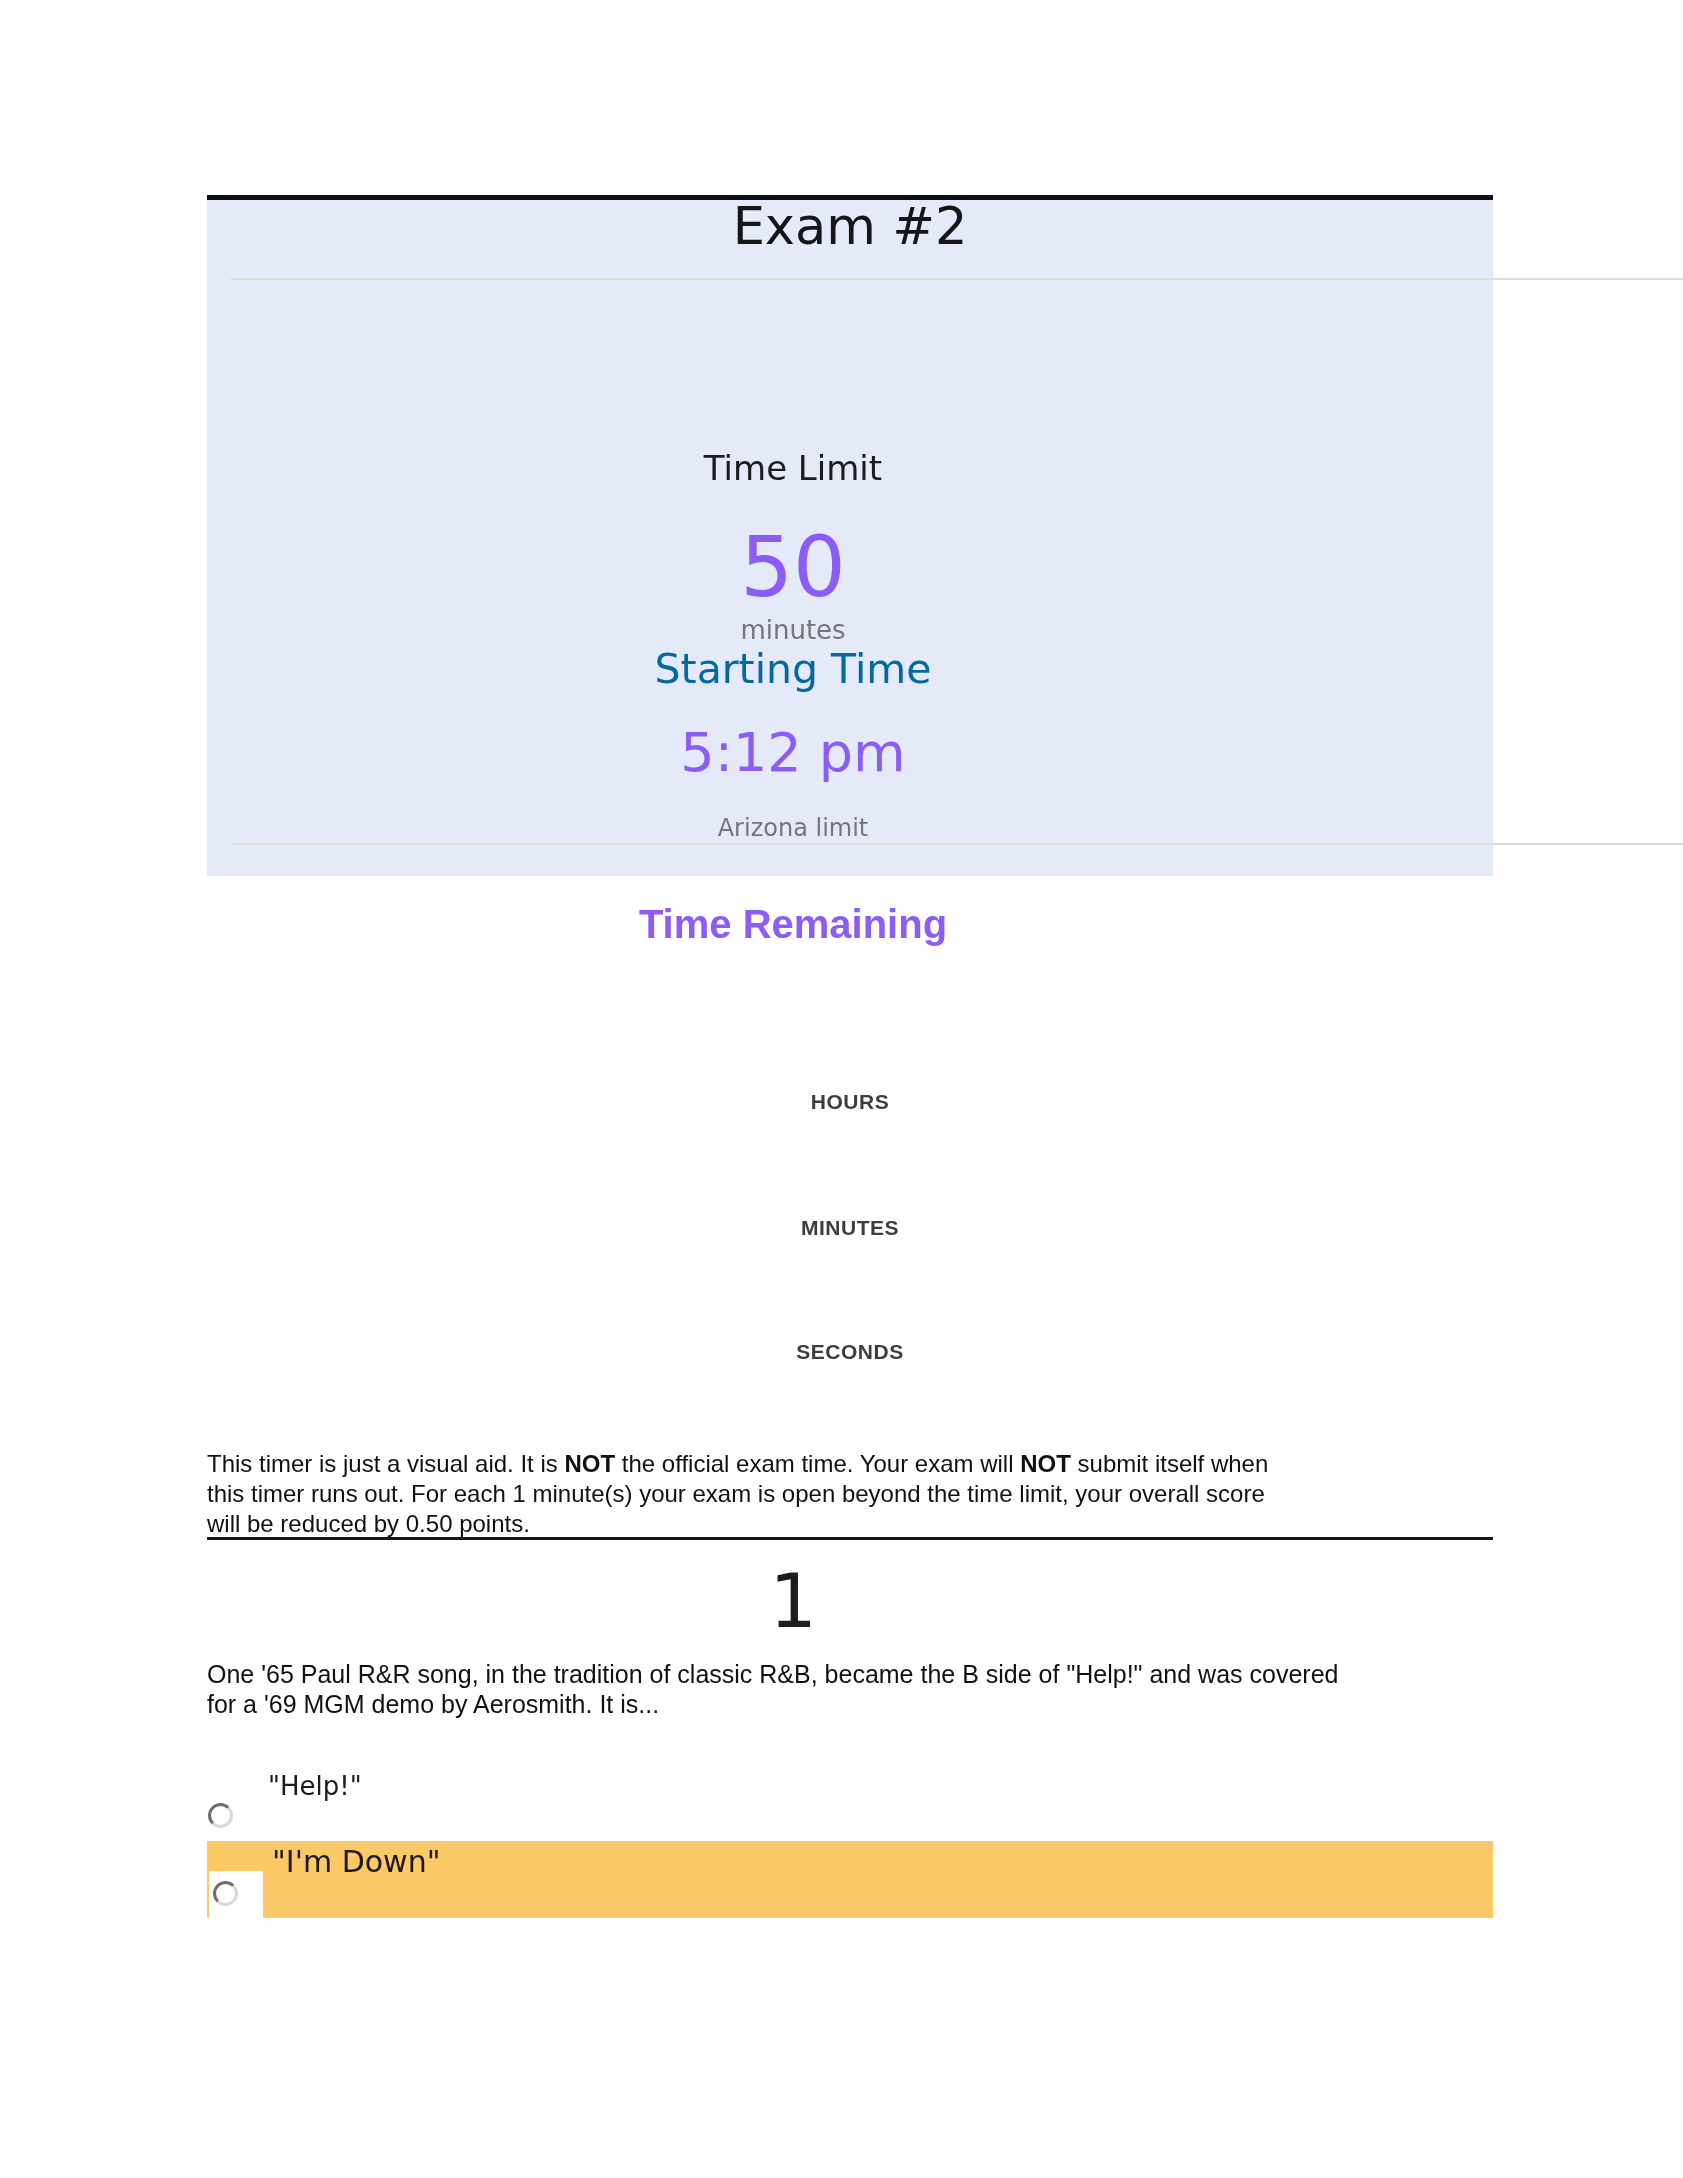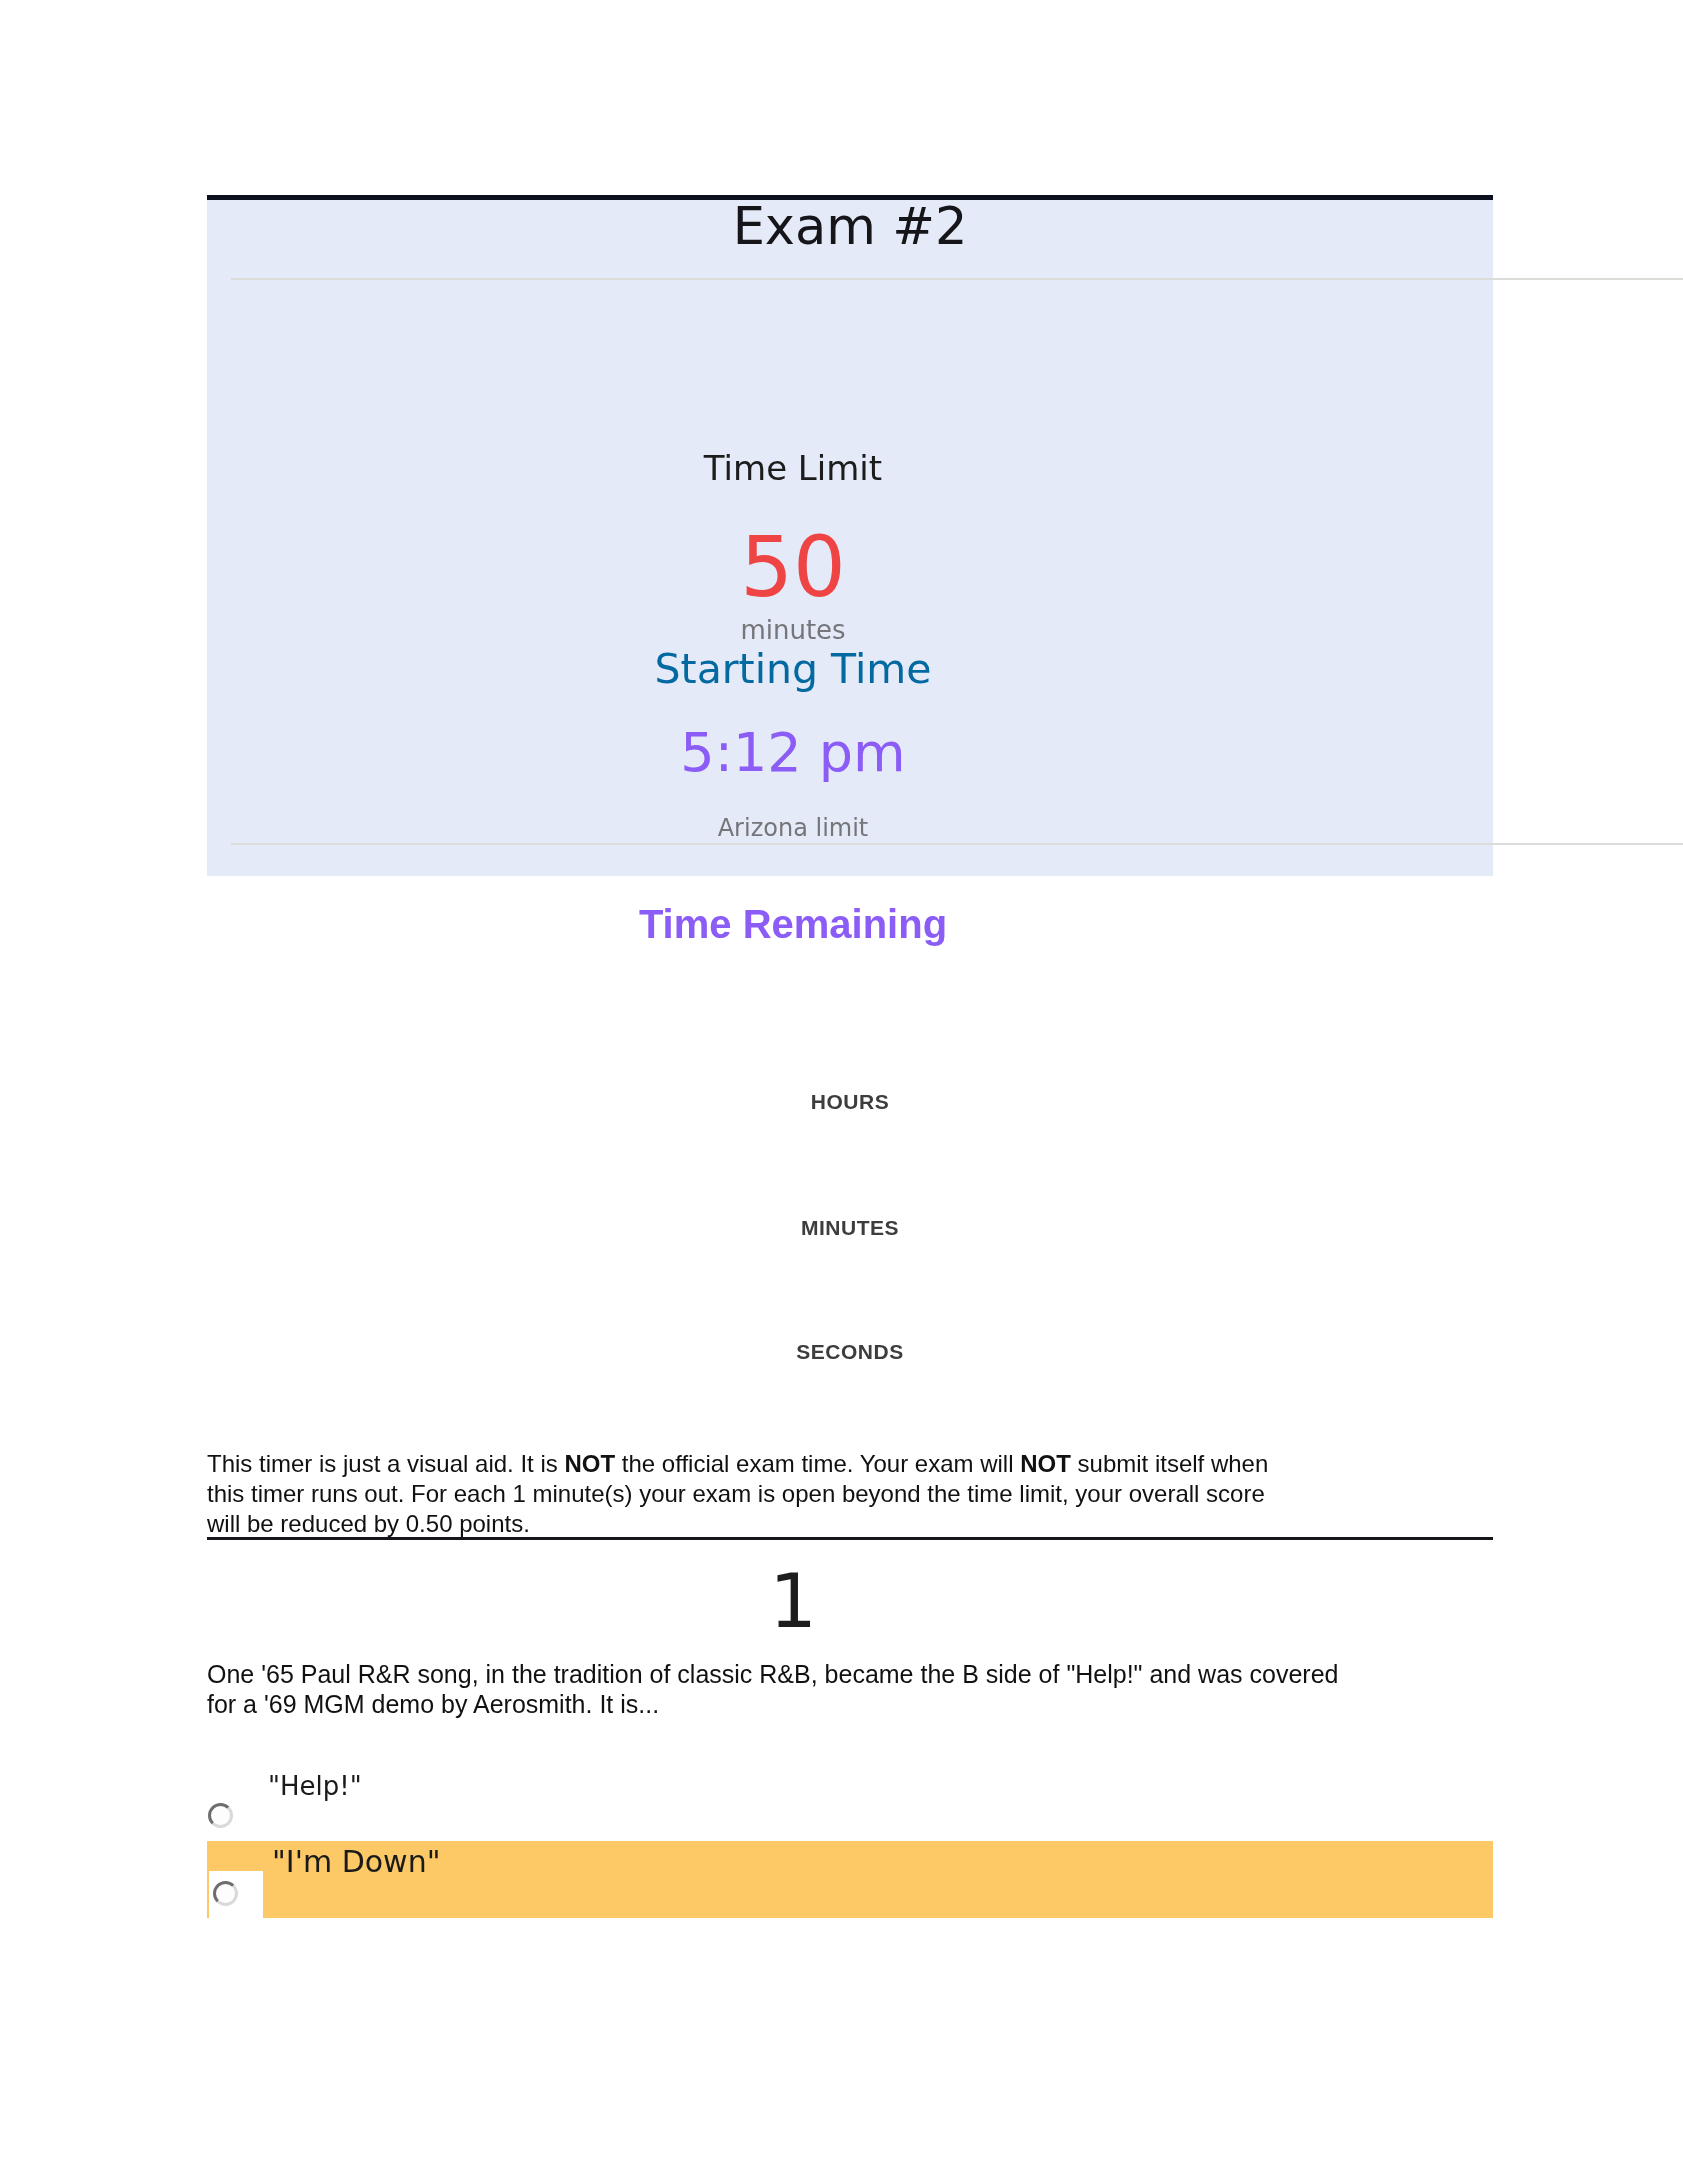--- a/index.html
+++ b/index.html
@@ -10,21 +10,21 @@
   .header-box{position:absolute;left:199px;top:195px;width:1286px;height:681px;
               background:#e4eaf7;border-top:5px solid #0c0f1d;box-sizing:border-box;}
   .exam-title{position:absolute;left:199px;top:198px;width:1286px;text-align:center;
               font-size:51px;line-height:1.15;color:#15151a;}
   .hr-light{position:absolute;left:223px;width:1460px;height:2px;background:#dcdcd8;}
   .hr-light.l1{top:278px;}
   .hr-light.l2{top:843px;}
 
   .center-block{position:absolute;left:199px;width:1172px;text-align:center;}
   .tl-label{top:448px;font-size:34px;color:#1c1c1c;line-height:1.2;}
-  .tl-value{top:526px;font-size:83px;line-height:1;color:#ef4444;}
+  .tl-value{top:526px;font-size:83px;line-height:1;color:#8b5cf6;}
   .tl-unit{top:615px;font-size:26px;color:#75757a;line-height:1.2;}
   .st-label{top:645px;font-size:41px;color:#0369a1;line-height:1.2;}
   .st-value{top:726px;font-size:54px;line-height:1;color:#8b5cf6;}
   .st-tz{top:814px;font-size:24px;color:#75757a;line-height:1.2;}
 
   
   .time-remaining{top:900px;font-family:"Liberation Sans",sans-serif;font-weight:bold;
                   font-size:40px;color:#8b5cf6;line-height:1.2;}
   .timer-unit-label{position:absolute;left:199px;width:1286px;text-align:center;
                     font-family:"Liberation Sans",sans-serif;font-weight:bold;

